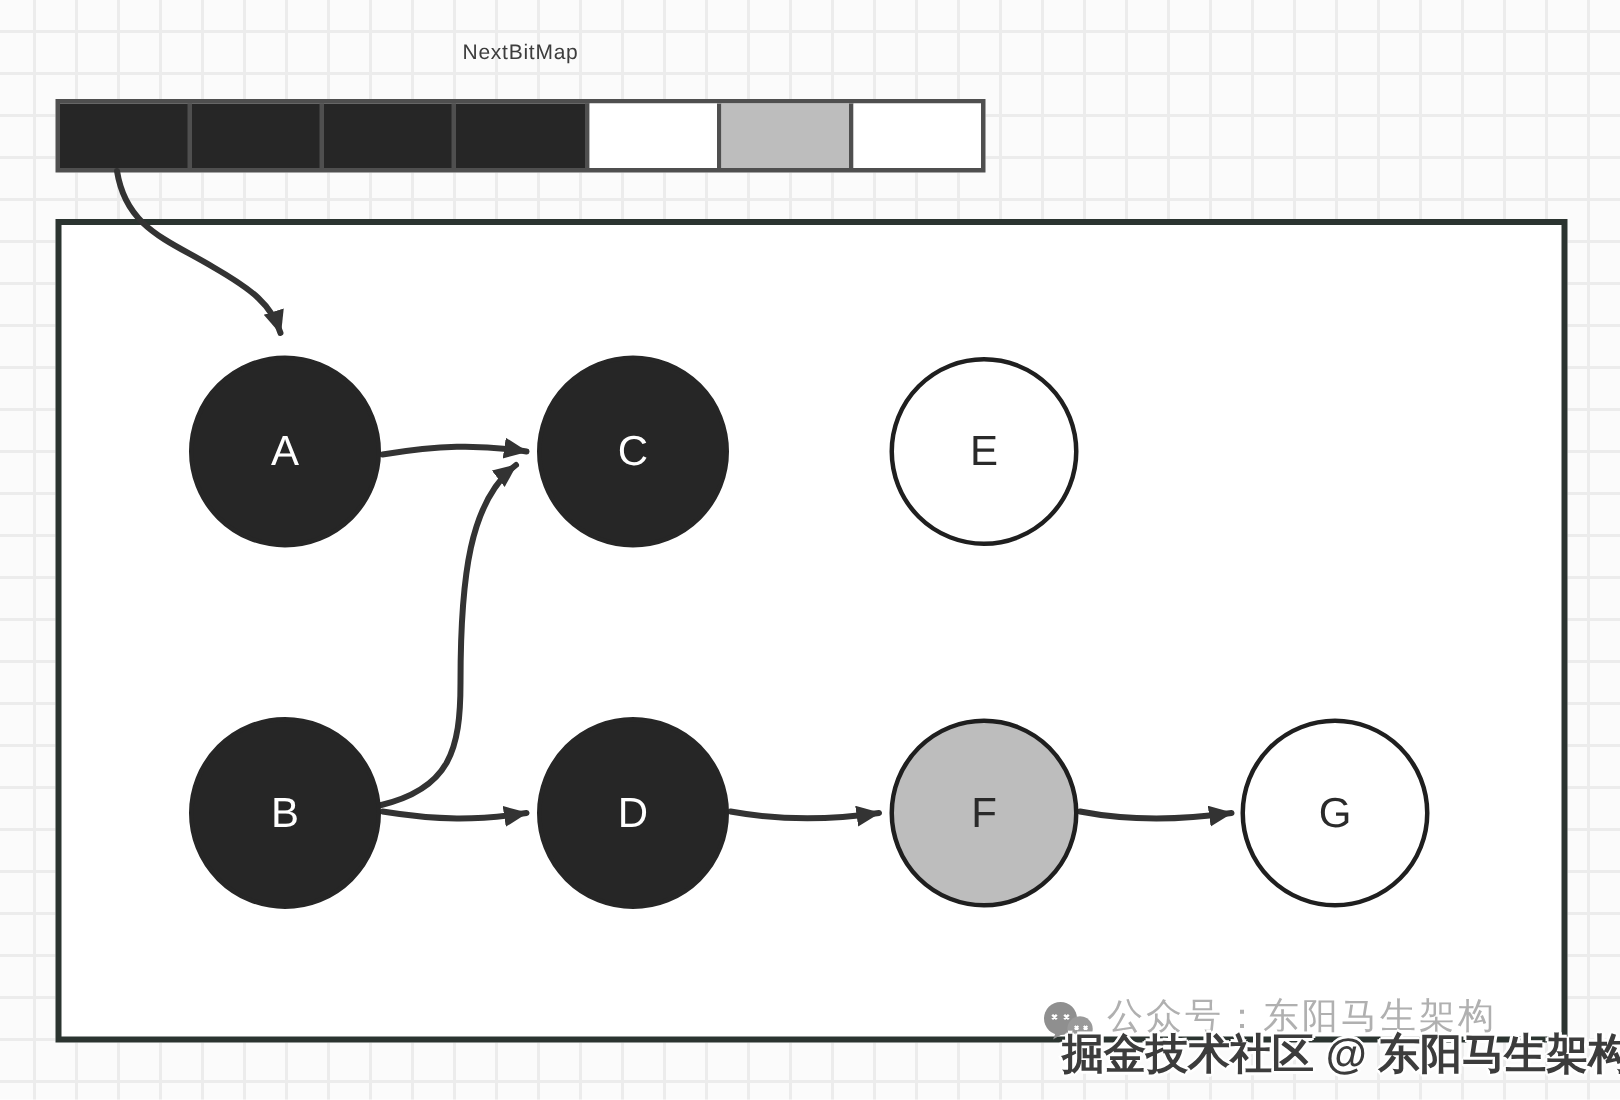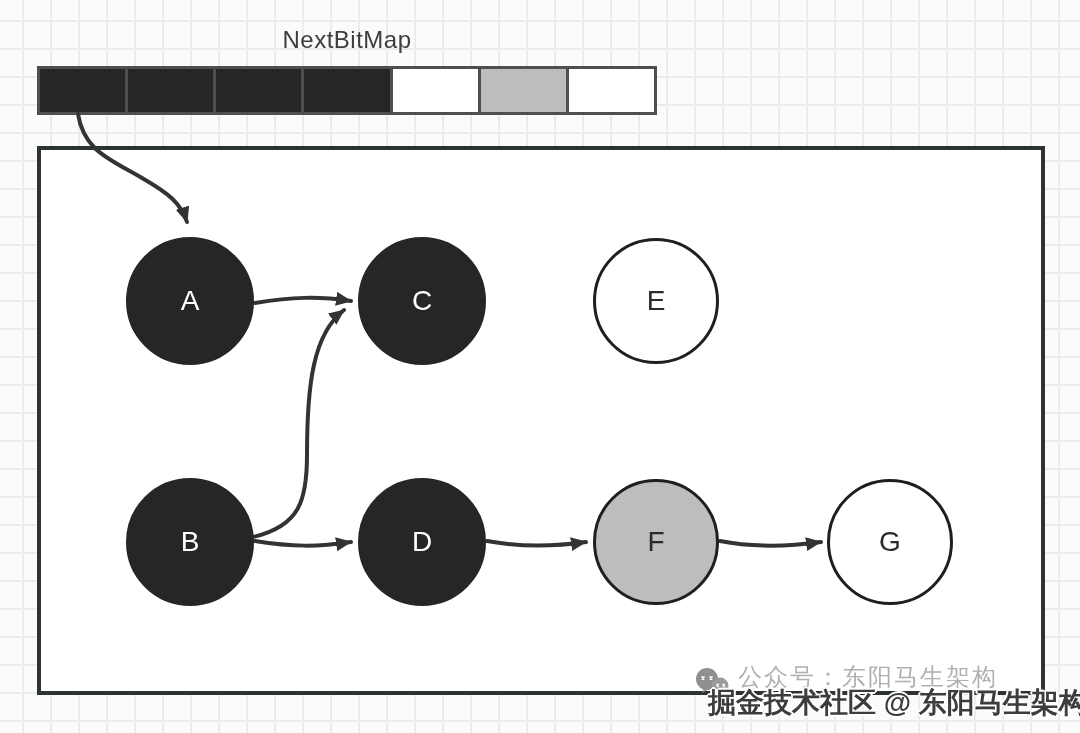--- a/index.html
+++ b/index.html
@@ -16,21 +16,21 @@
     background-image:
       linear-gradient(#ececec 2px, transparent 2px),
       linear-gradient(90deg, #ececec 2px, transparent 2px);
     background-size: 28px 28px;
     background-position: -6px -8px;
   }
   .bitmap-title {
     position: absolute;
     left: 37px; top: 26px; width: 620px;
     text-align: center;
-    font-size: 24px;
+    font-size: 14px;
     color: #3d3d3d;
     letter-spacing: 0.5px;
   }
   .bitmap-bar {
     position: absolute;
     left: 37px; top: 66px;
     width: 620px; height: 49px;
     box-sizing: border-box;
     border: 3px solid #4f4f4f;
     display: flex;

